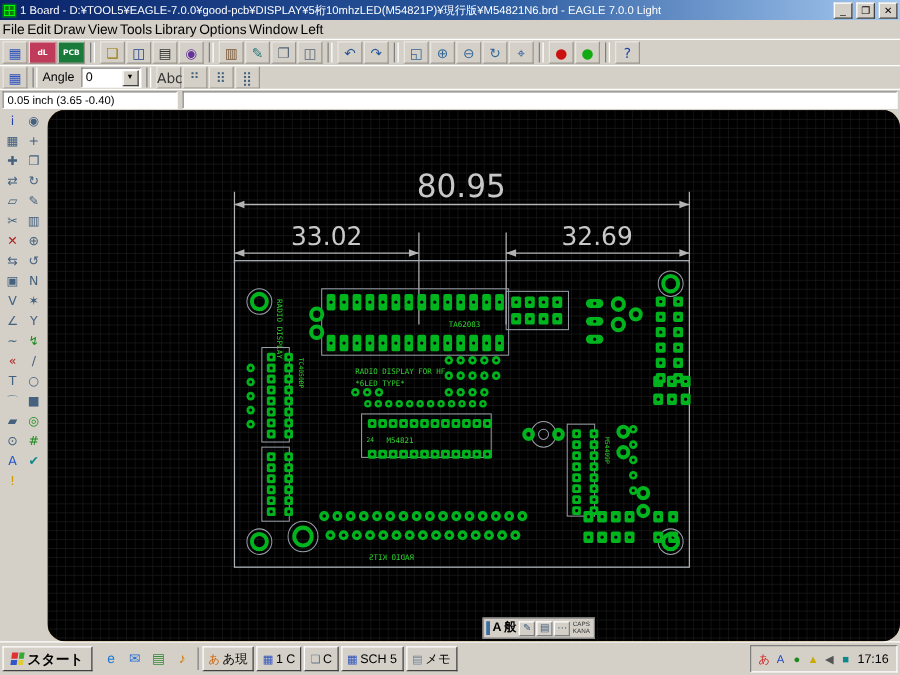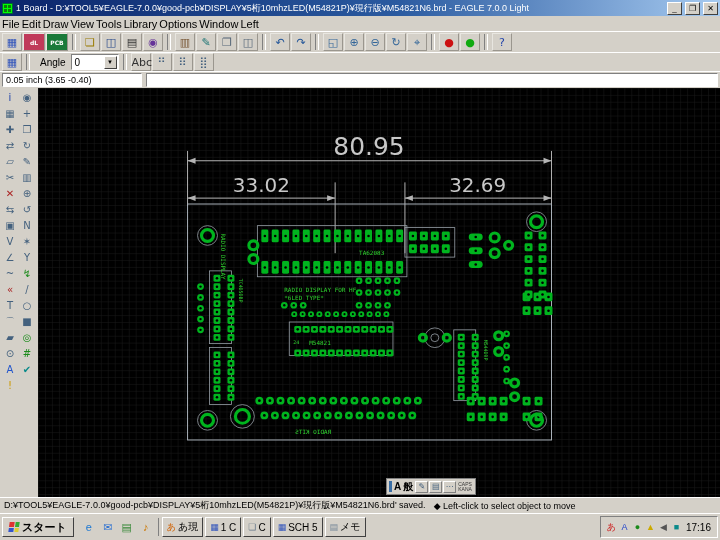--- a/index.html
+++ b/index.html
@@ -23,39 +23,39 @@
 
   
   .toolbar{display:flex;align-items:center;background:#d4d0c8;padding:0 2px;gap:1px;flex:0 0 auto;
            border-top:1px solid #fff;}
   #toolbar-main{height:20px;}
   #toolbar-params{height:18px;}
   .tbtn{width:20px;height:18px;background:#d4d0c8;border:1px solid;border-color:#e8e6e0 #9a968e #9a968e #e8e6e0;
         font-size:11px;line-height:15px;text-align:center;padding:0;font-family:"DejaVu Sans",sans-serif;}
   .tbtn.badge{width:auto;min-width:22px;font-size:6px;font-weight:bold;letter-spacing:0;}
   .tsep{width:2px;height:16px;border-left:1px solid #808080;border-right:1px solid #fff;margin:0 3px;}
-  .plabel{font-size:10px;margin:0 4px 0 6px;}
+  .plabel{font-size:10px;margin:0 4px 0 0;}
   .sel{display:flex;align-items:center;justify-content:space-between;width:42px;height:14px;
        background:#fff;border:1px solid;border-color:#808080 #fff #fff #808080;padding:0 1px 0 3px;font-size:10px;}
   .selarw{width:11px;height:11px;background:#d4d0c8;border:1px solid;border-color:#fff #404040 #404040 #fff;
           font-size:6px;line-height:10px;text-align:center;}
 
   
   #cmdbar{height:16px;display:flex;align-items:center;background:#d4d0c8;padding:0 2px;flex:0 0 auto;border-top:1px solid #fff;}
   .coords{width:132px;height:12px;line-height:12px;background:#fff;border:1px solid;border-color:#808080 #fff #fff #808080;
           font-size:9px;padding:0 3px;white-space:nowrap;overflow:hidden;}
   .cmdfield{flex:1;height:12px;margin-left:4px;background:#fff;border:1px solid;border-color:#808080 #fff #fff #808080;display:flex;}
   .cmdin{flex:1;border:none;outline:none;height:12px;font-size:10px;padding:0 2px;font-family:"DejaVu Sans Mono",monospace;background:transparent;}
 
   
   #main{flex:1;display:flex;min-height:0;}
   #sidetools{width:36px;background:#d4d0c8;display:flex;flex-wrap:wrap;align-content:flex-start;padding:2px 1px;flex:0 0 auto;}
   .stool{width:16px;height:15px;font-size:10px;line-height:14px;text-align:center;border:none;background:transparent;
          padding:0;margin:0 0 1px 1px;font-family:"DejaVu Sans",sans-serif;}
-  #canvas{position:relative;flex:1;background:#a16207;overflow:hidden;}
+  #canvas{position:relative;flex:1;background:#a16207;overflow:hidden;border-radius:14px;}
   #pcb{position:absolute;inset:0;width:100%;height:100%;}
   .dimtxt{fill:#c8c8c8;font-family:"DejaVu Sans",sans-serif;}
   .dbig{font-size:25px;}
   .dmid{font-size:20px;}
   .silktxt{fill:#2fd32f;font-family:"DejaVu Sans Mono",monospace;font-size:6px;}
   .silks5{font-size:5px;}
 
   
   .ime{position:absolute;left:348px;bottom:2px;height:15px;background:#d4d0c8;border:1px solid #808080;
        box-shadow:1px 1px 2px rgba(0,0,0,.7);display:flex;align-items:center;gap:2px;padding:0 3px 0 2px;}
@@ -711,24 +711,20 @@
             <button class="imebtn" style="color: rgb(68, 97, 126);">⋯</button>
           </span>
         <span class="imestack">
           <span>CAPS</span>
           <span>KANA</span>
         </span>
       </div>
     </div>
   </div>
 
-  <div id="statusbar">
-    <span>D:¥TOOL5¥EAGLE-7.0.0¥good-pcb¥DISPLAY¥5桁10mhzLED(M54821P)¥現行版¥M54821N6.brd' saved.</span>
-    <span>◆ Left-click to select object to move</span>
-  </div>
 
   <div id="taskbar">
     <button class="startbtn">
       <span class="winlogo">
         <span style="background:#d33"></span>
           <span style="background:#3a3"></span>
         <span style="background:#35c"></span>
           <span style="background:#dc3"></span>
       </span>
       <span>スタート</span>

